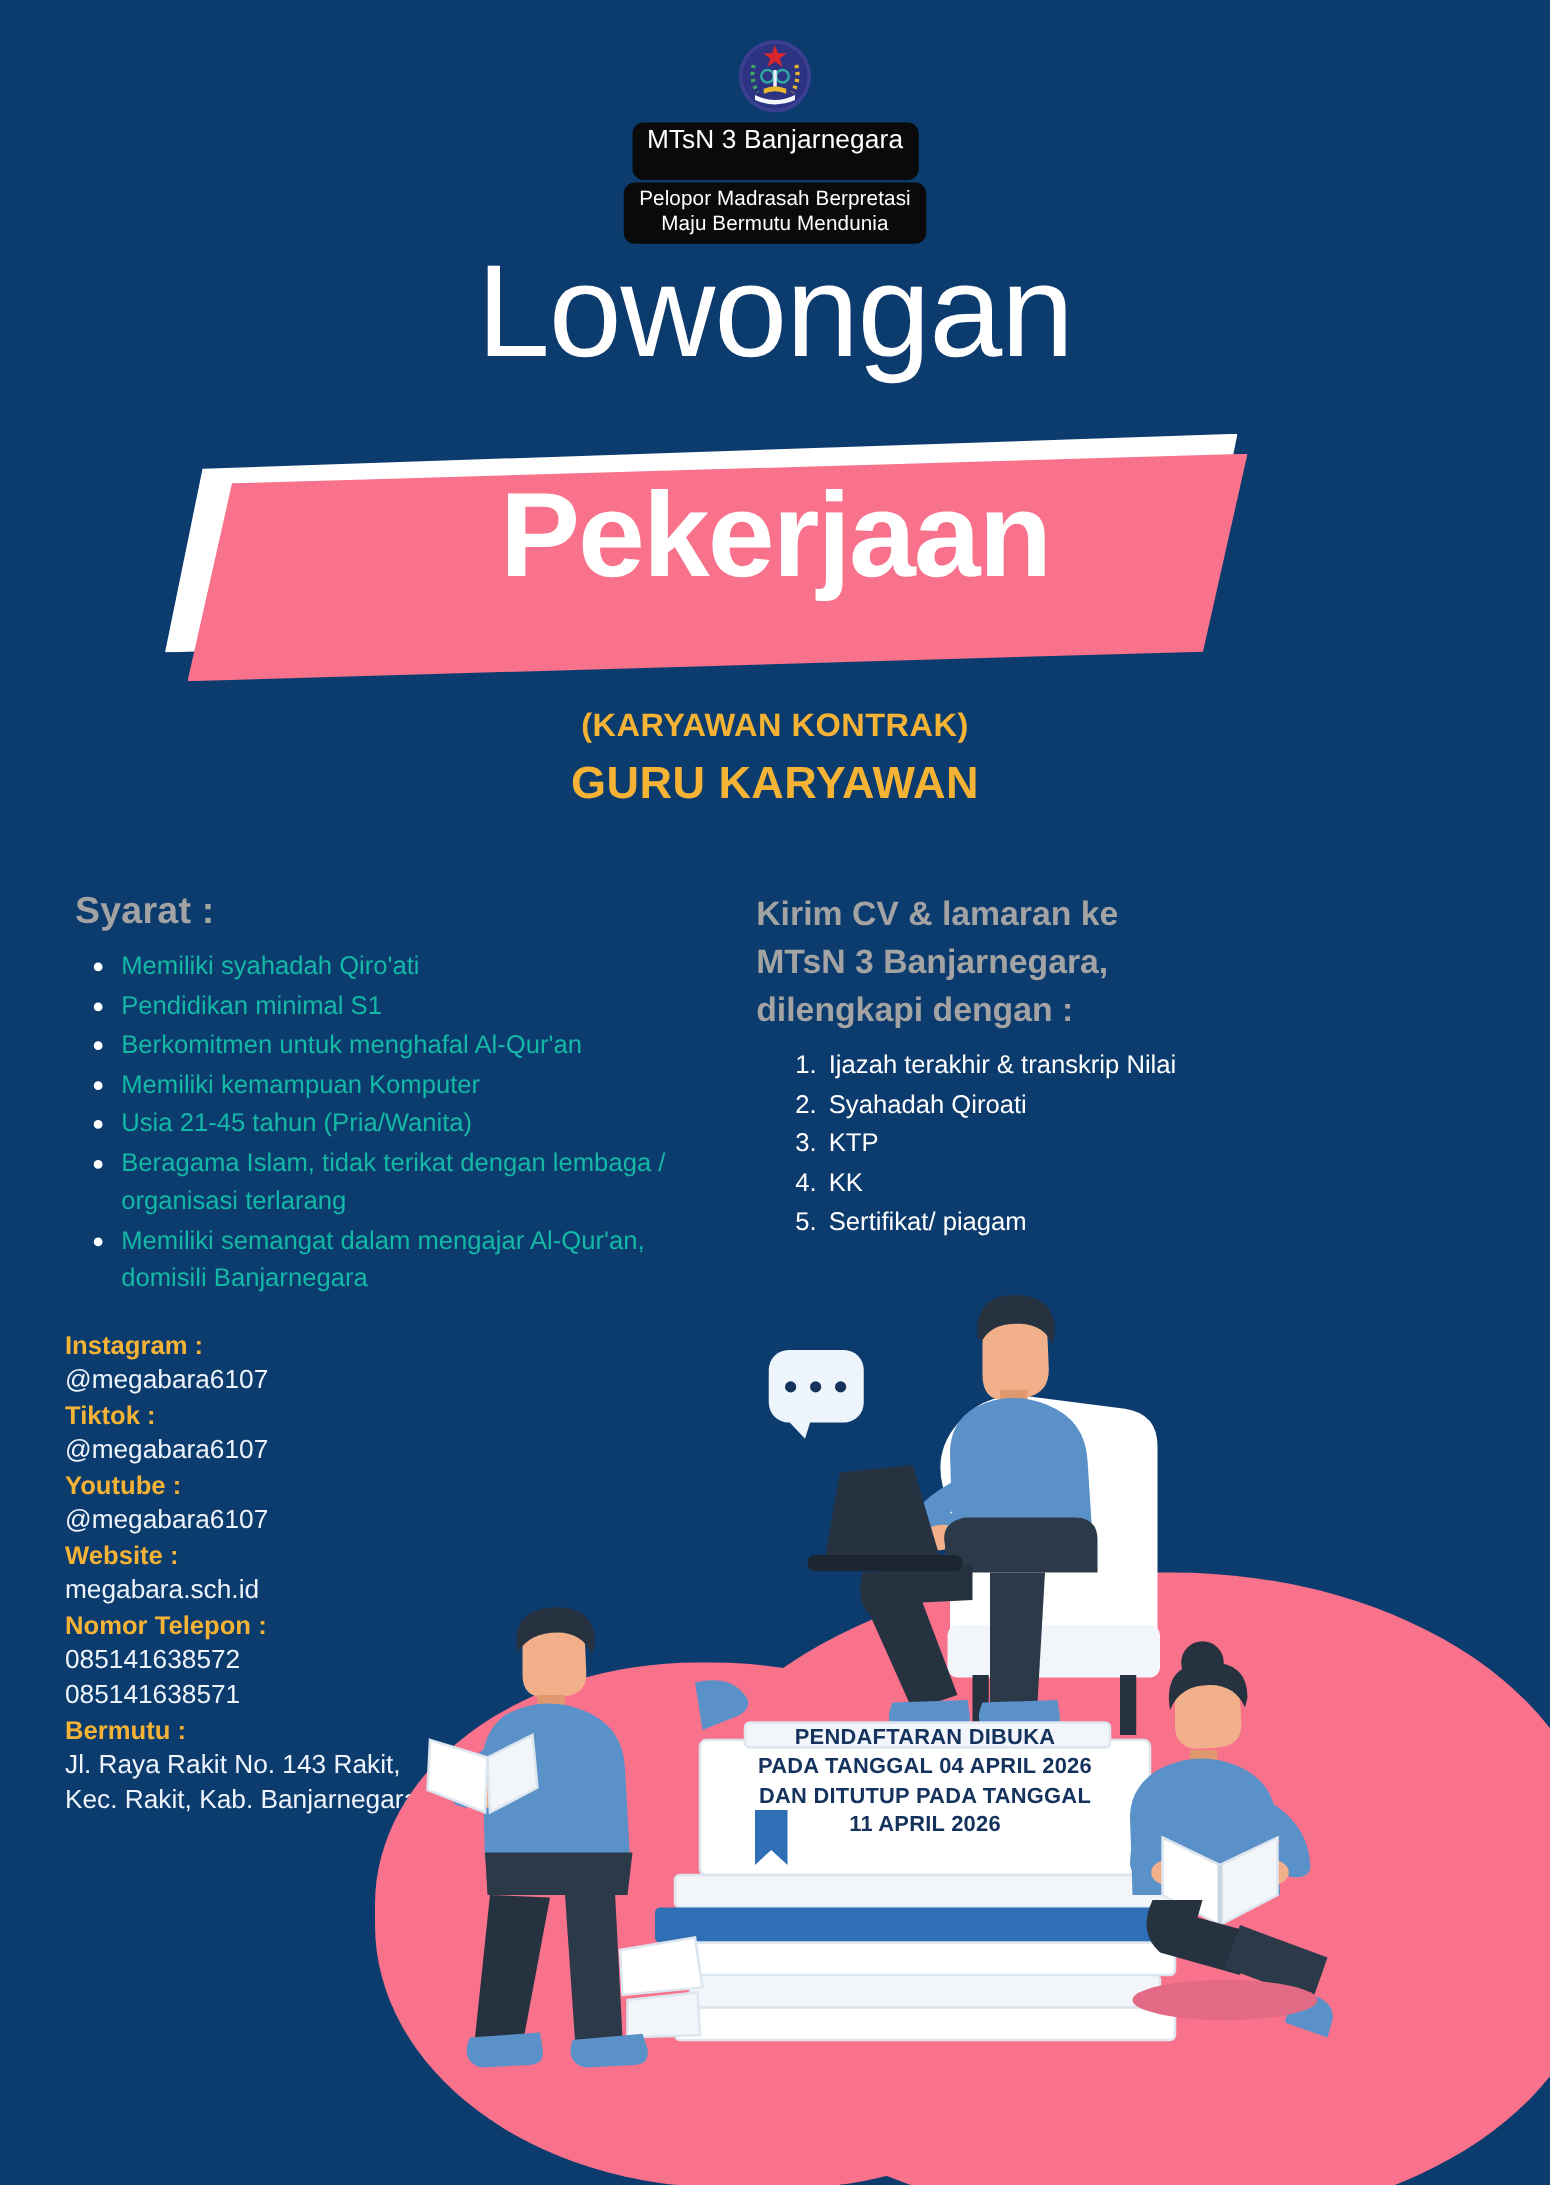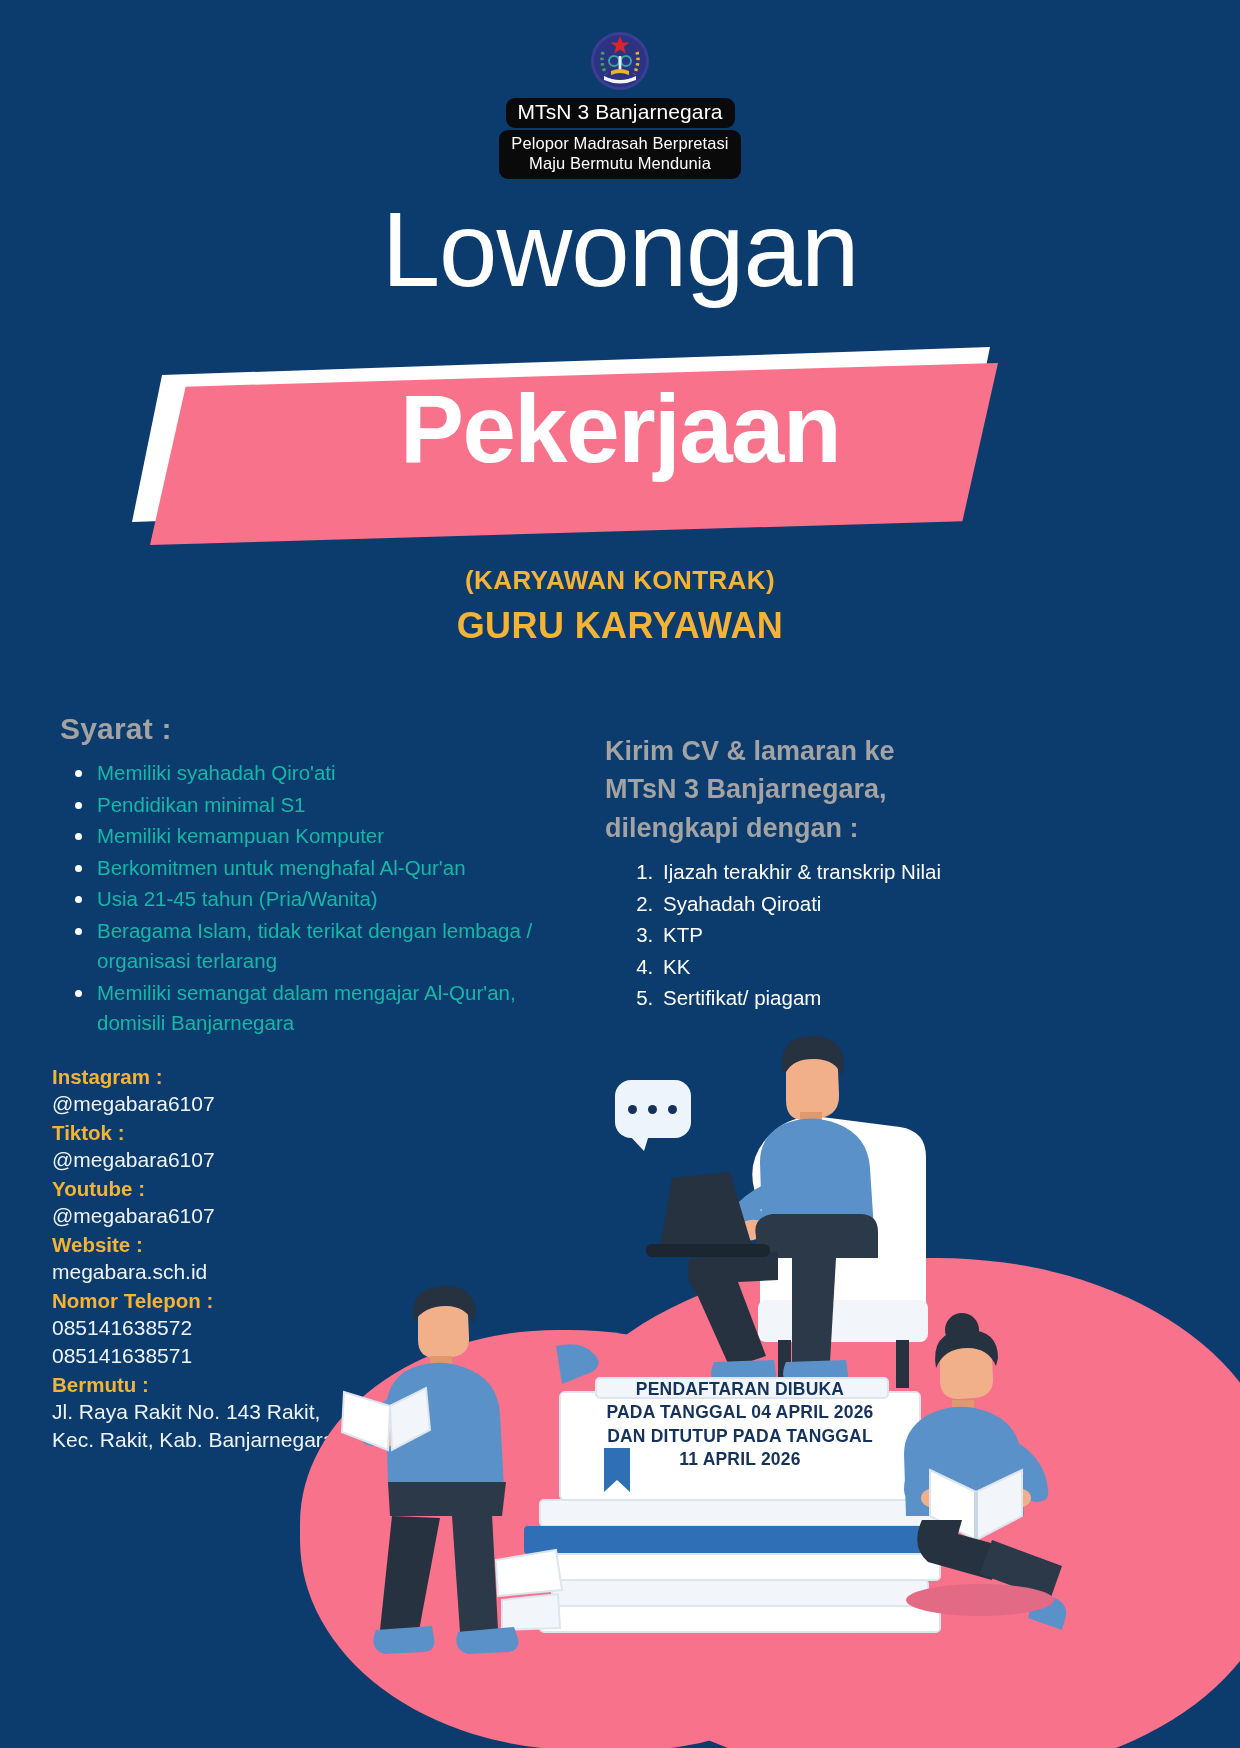--- a/index.html
+++ b/index.html
@@ -10,21 +10,21 @@
     position:relative;
     overflow:hidden;
   }
   .poster { position:absolute; inset:0; overflow:hidden; }
 
   
   .logo-wrap { position:absolute; left:0; right:0; top:30px; display:flex; flex-direction:column; align-items:center; }
   .crest { width:62px; height:62px; position:relative; }
   .plate {
     background:#0a0a0a; color:#ffffff; border-radius:9px;
-    padding:2px 12px 4px; text-align:center; letter-spacing:.1px;
+    padding:2px 12px 20px; text-align:center; letter-spacing:.1px;
   }
   .plate-title { font-size:21px; margin-top:6px; }
   .plate-sub { font-size:16.5px; line-height:1.24; margin-top:2px; padding:3px 12px 5px; }
 
   
   .hero { position:absolute; left:0; right:0; top:195px; height:420px; }
   .hero-word1 {
     position:absolute; top:0; left:0; right:0; text-align:center;
     font-size:105px; font-weight:400; color:#fff; letter-spacing:-1px; line-height:1.05;
   }
@@ -47,21 +47,21 @@
   .subtitle { position:absolute; left:0; right:0; top:565px; text-align:center; color:#f5b335; }
   .sub-line1 { font-size:26px; font-weight:bold; letter-spacing:.4px; }
   .sub-line2 { font-size:36px; font-weight:bold; letter-spacing:.4px; margin-top:9px; }
 
   
   .col-left { position:absolute; left:60px; top:712px; width:520px; }
   .col-right { position:absolute; left:605px; top:712px; width:430px; }
 
   .sec-head { color:#a3a3a3; font-weight:bold; }
   .syarat-head { font-size:30px; letter-spacing:.2px; }
-  .kirim-head { font-size:27px; line-height:1.42;margin-top:20px; }
+  .kirim-head { font-size:27px; line-height:1.42; }
 
   ul.req { list-style:none; margin-top:12px; }
   ul.req li {
     position:relative; color:#14b8a6; font-size:20.5px; line-height:1.49;
     padding-left:37px; margin-bottom:1px;
   }
   ul.req li::before {
     content:""; position:absolute; left:15px; top:12px;
     width:7px; height:7px; border-radius:50%; background:#ffffff;
   }
@@ -128,22 +128,22 @@
   <div class="subtitle">
     <div class="sub-line1">(KARYAWAN KONTRAK)</div>
     <div class="sub-line2">GURU KARYAWAN</div>
   </div>
 
   <div class="col-left">
     <div class="sec-head syarat-head">Syarat :</div>
     <ul class="req">
       <li>Memiliki syahadah Qiro'ati</li>
       <li>Pendidikan minimal S1</li>
+      <li>Berkomitmen untuk menghafal Al-Qur'an</li>
       <li>Memiliki kemampuan Komputer</li>
-      <li>Berkomitmen untuk menghafal Al-Qur'an</li>
       <li>Usia 21-45 tahun (Pria/Wanita)</li>
       <li>Beragama Islam, tidak terikat dengan lembaga / organisasi terlarang</li>
       <li>Memiliki semangat dalam mengajar Al-Qur'an, domisili Banjarnegara</li>
     </ul>
   </div>
 
   <div class="col-right">
     <div class="sec-head kirim-head">
       <div>Kirim CV &amp; lamaran ke</div>
       <div>MTsN 3 Banjarnegara,</div>

